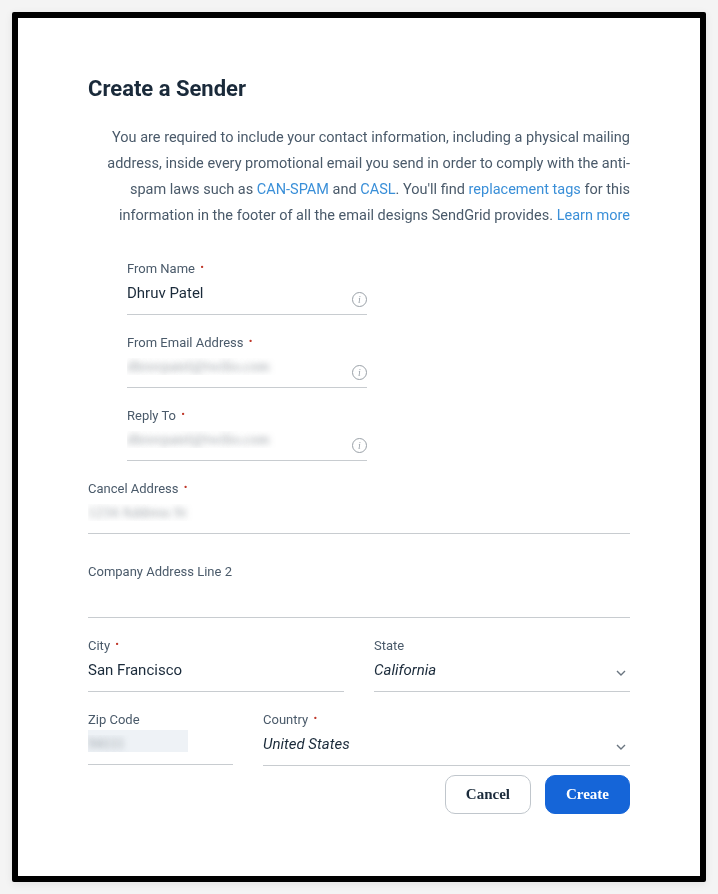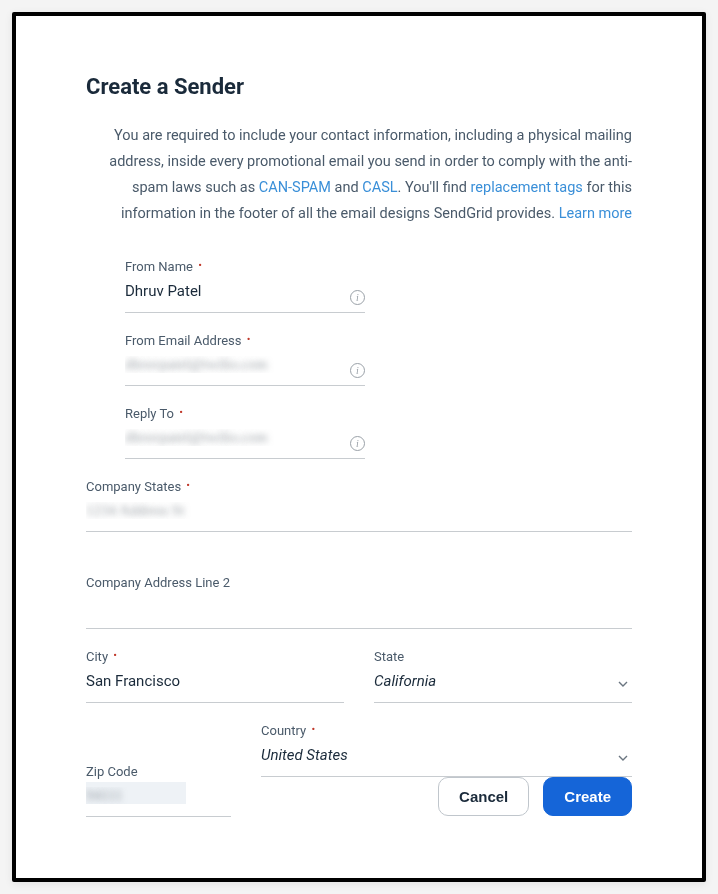--- a/index.html
+++ b/index.html
@@ -7,21 +7,21 @@
     font-family: -apple-system, BlinkMacSystemFont, "Segoe UI", Roboto, Helvetica, Arial, sans-serif;
     background: #f4f4f4;
     width: 718px;
     height: 894px;
     padding: 12px;
   }
   .card {
     background: #fff;
     width: 694px;
     height: 870px;
-    border: 4px solid #000000;
+    border: 6px solid #000000;
     border-radius: 2px;
     box-shadow: 0 2px 8px rgba(0,0,0,0.08);
     padding: 58px 70px 50px 70px;
     position: relative;
   }
   h1 {
     color: #1a2a3a;
     font-size: 22px;
     font-weight: 700;
     margin-bottom: 24px;
@@ -110,34 +110,34 @@
     bottom: 62px;
     display: flex;
     gap: 14px;
   }
   .btn {
     font-size: 15px;
     font-weight: 600;
     padding: 10px 20px;
     border-radius: 10px;
     cursor: pointer;
-    font-family: Liberation Sans, sans-serif;
+    font-family: Liberation Serif, serif;
   }
   .btn-secondary {
     background: #fff;
     border: 1px solid #c0c6cc;
     color: #1a2a3a;
   }
   .btn-primary {
     background: #1565d8;
     border: 1px solid #1565d8;
     color: #fff;
   }
-  .field-narrow-1 { flex: 0 0 145px; margin-top: 41px; }
-  .gap-top { margin-top: 43px; }
+  .field-narrow-1 { flex: 0 0 145px; }
+  .gap-top { margin-top: 30px; }
 </style>
 </head>
 <body>
 
 <div class="card">
 
   <h1>Create a Sender</h1>
 
   <p class="desc">
     <span>You are required to include your contact information, including a physical mailing address, inside every promotional email you send in order to comply with the anti-spam laws such as </span><a href="#">CAN-SPAM</a><span> and </span><a href="#">CASL</a><span>. You'll find </span><a href="#">replacement tags</a><span> for this information in the footer of all the email designs SendGrid provides. </span><a href="#">Learn more</a>
@@ -162,21 +162,21 @@
   <div class="form-row">
     <div class="field narrow">
       <span class="label"><span>Reply To</span> <span class="req">•</span></span>
       <input class="input blurred" value="dhruvpatel@twilio.com" style="">
       <span class="info-icon">i</span>
     </div>
   </div>
 
   <div class="form-row">
     <div class="field full">
-      <span class="label"><span>Company States</span> <span class="req">•</span></span>
+      <span class="label"><span>Cancel Address</span> <span class="req">•</span></span>
       <input class="input blurred" value="1234 Address St" style="">
     </div>
   </div>
 
   <div class="form-row gap-top">
     <div class="field full">
       <span class="label">Company Address Line 2</span>
       <input class="input" value="" style="">
     </div>
   </div>

